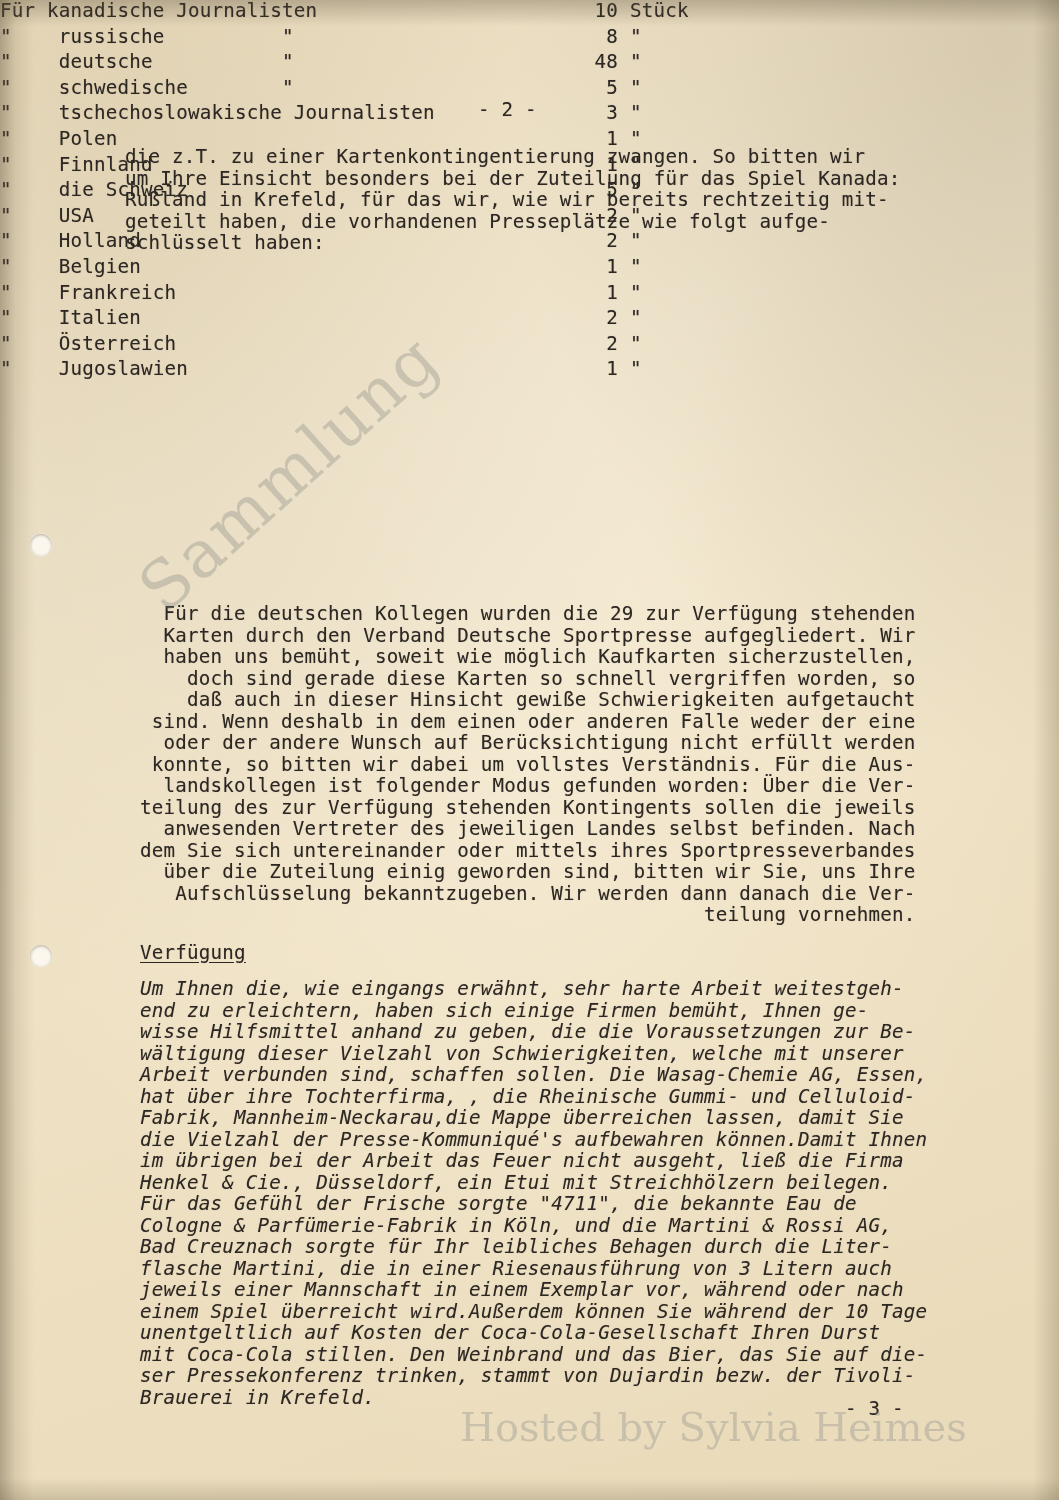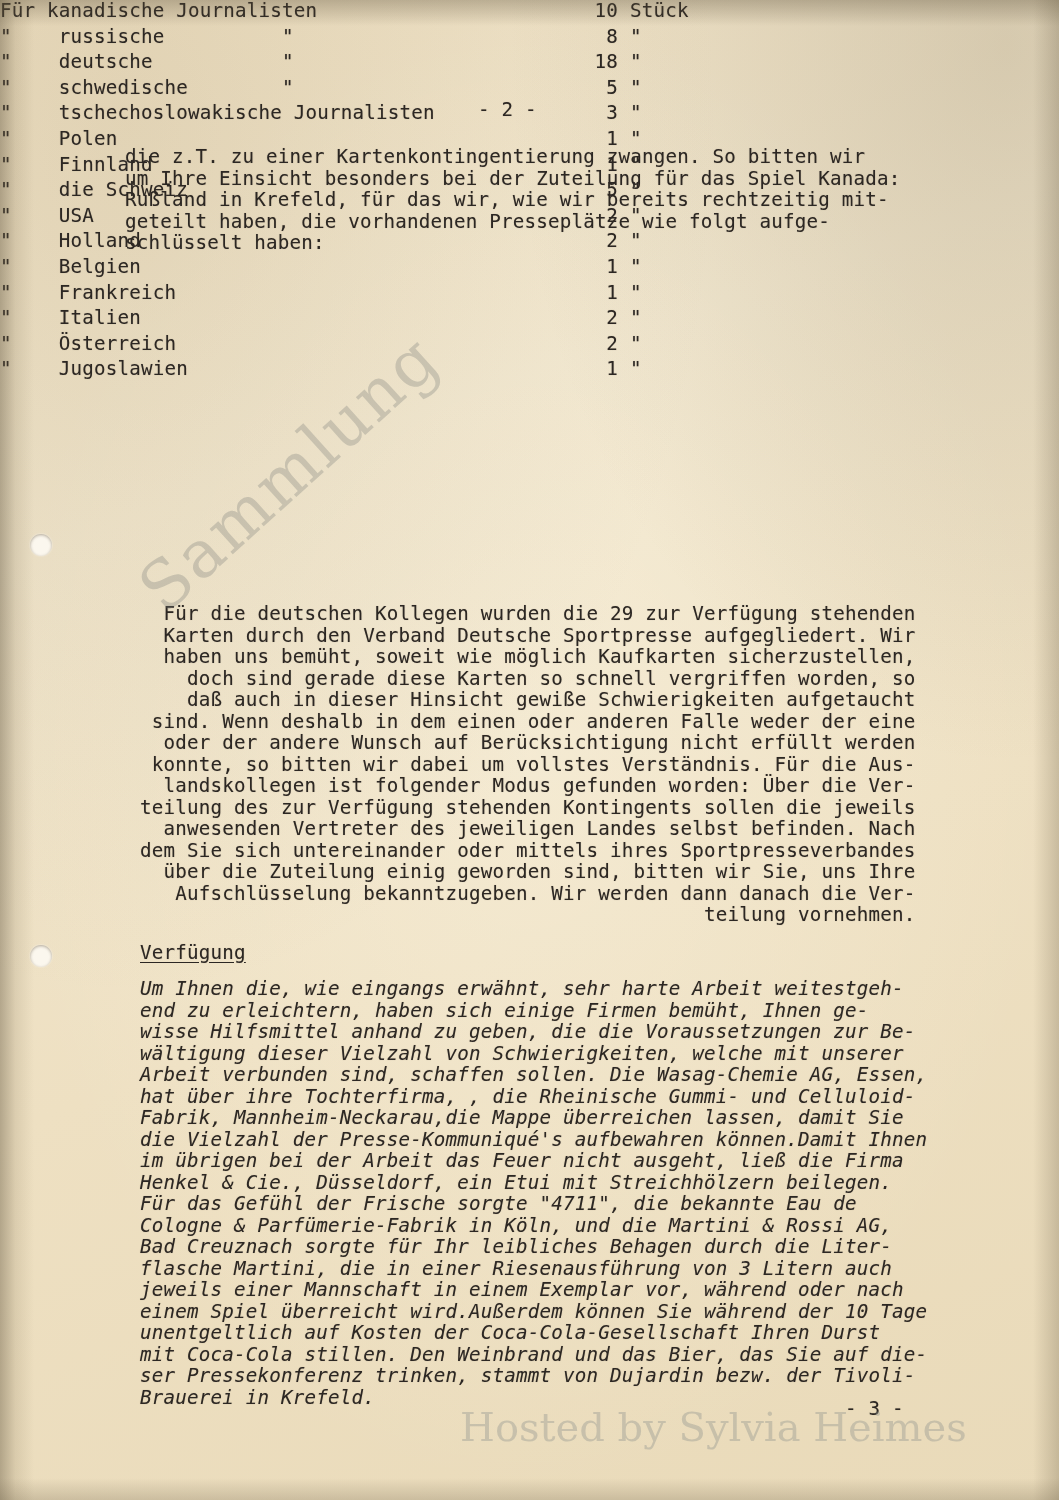--- a/index.html
+++ b/index.html
@@ -162,21 +162,21 @@
 
     <div class="tx" id="para1">die z.T. zu einer Kartenkontingentierung zwangen. So bitten wir
 um Ihre Einsicht besonders bei der Zuteilung für das Spiel Kanada:
 Rußland in Krefeld, für das wir, wie wir bereits rechtzeitig mit-
 geteilt haben, die vorhandenen Presseplätze wie folgt aufge-
 schlüsselt haben:</div>
 
     <div id="list-block">
         <div class="list-row"><span class="tx list-label">Für kanadische Journalisten</span><span class="tx list-count">10</span><span class="tx list-unit">Stück</span></div>
         <div class="list-row"><span class="tx list-label">"    russische          "</span><span class="tx list-count">8</span><span class="tx list-unit">"</span></div>
-        <div class="list-row"><span class="tx list-label">"    deutsche           "</span><span class="tx list-count">18</span><span class="tx list-unit">"</span></div>
+        <div class="list-row"><span class="tx list-label">"    deutsche           "</span><span class="tx list-count">48</span><span class="tx list-unit">"</span></div>
         <div class="list-row"><span class="tx list-label">"    schwedische        "</span><span class="tx list-count">5</span><span class="tx list-unit">"</span></div>
         <div class="list-row"><span class="tx list-label">"    tschechoslowakische Journalisten</span><span class="tx list-count">3</span><span class="tx list-unit">"</span></div>
         <div class="list-row"><span class="tx list-label">"    Polen</span><span class="tx list-count">1</span><span class="tx list-unit">"</span></div>
         <div class="list-row"><span class="tx list-label">"    Finnland</span><span class="tx list-count">1</span><span class="tx list-unit">"</span></div>
         <div class="list-row"><span class="tx list-label">"    die Schweiz</span><span class="tx list-count">5</span><span class="tx list-unit">"</span></div>
         <div class="list-row"><span class="tx list-label">"    USA</span><span class="tx list-count">2</span><span class="tx list-unit">"</span></div>
         <div class="list-row"><span class="tx list-label">"    Holland</span><span class="tx list-count">2</span><span class="tx list-unit">"</span></div>
         <div class="list-row"><span class="tx list-label">"    Belgien</span><span class="tx list-count">1</span><span class="tx list-unit">"</span></div>
         <div class="list-row"><span class="tx list-label">"    Frankreich</span><span class="tx list-count">1</span><span class="tx list-unit">"</span></div>
         <div class="list-row"><span class="tx list-label">"    Italien</span><span class="tx list-count">2</span><span class="tx list-unit">"</span></div>

